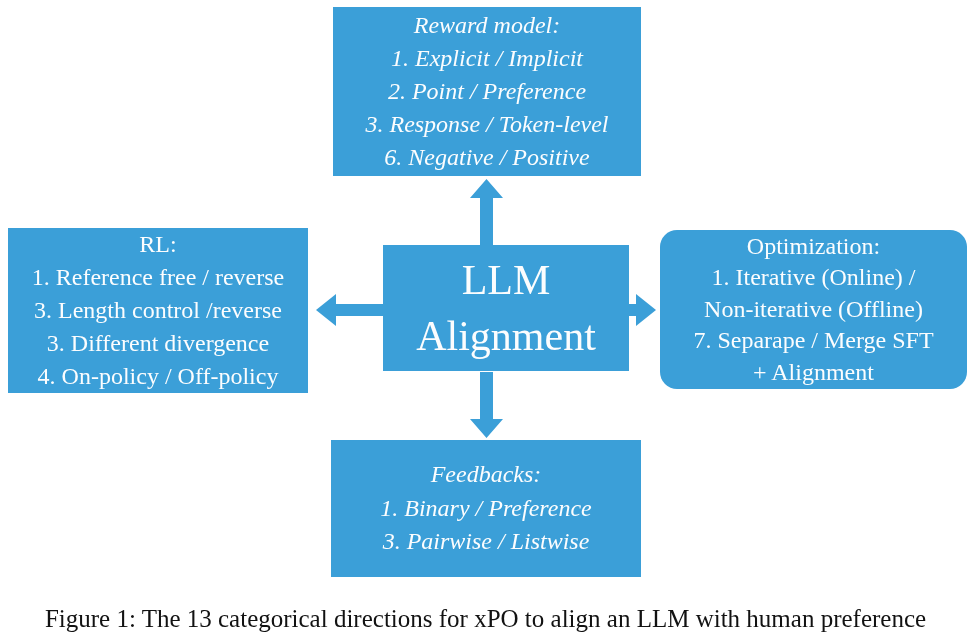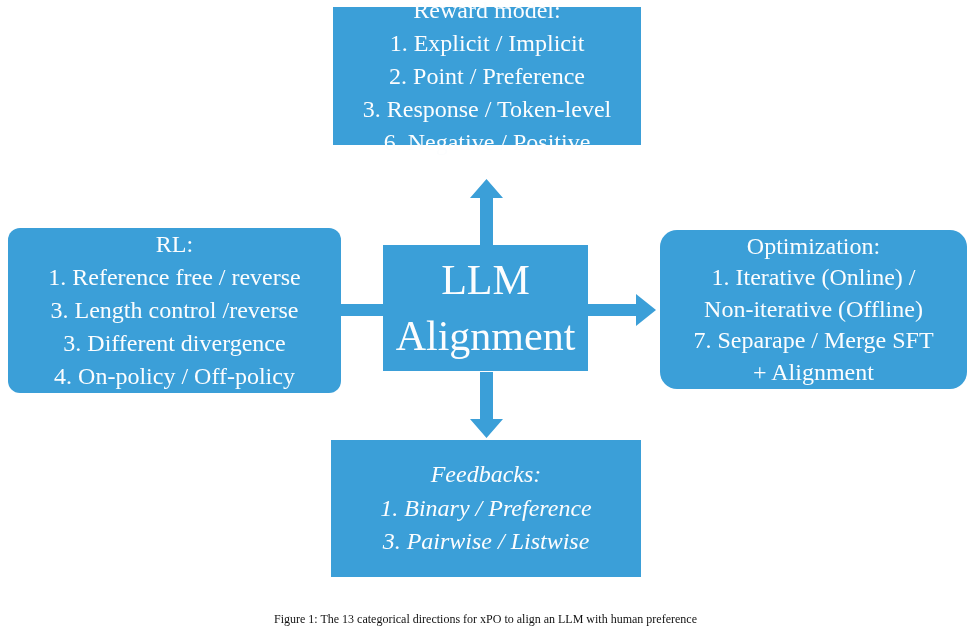--- a/index.html
+++ b/index.html
@@ -20,39 +20,39 @@
     position:absolute;
     background:var(--box-fill);
     color:var(--box-text);
     display:flex;flex-direction:column;
     justify-content:center;align-items:center;
     text-align:center;
     font-size:24px;line-height:33px;
     white-space:nowrap;
   }
   .box-line{width:100%;}
-  .top-box{left:333px;top:7px;width:308px;height:138px;}
-  .left-box{left:8px;top:228px;width:333px;height:165px;border-radius:12px;}
+  .top-box{left:333px;top:7px;width:308px;height:169px;font-style:italic;}
+  .left-box{left:8px;top:228px;width:300px;height:165px;}
   .right-box{left:660px;top:230px;width:307px;height:159px;line-height:31.5px;border-radius:17px;}
   .bottom-box{left:331px;top:440px;width:310px;height:137px;line-height:33.5px;font-style:italic;}
   .center-box{
-    left:383px;top:245px;width:205px;height:126px;
+    left:383px;top:245px;width:246px;height:126px;
     font-size:42px;line-height:56px;
   }
   .arrow{position:absolute;display:block;}
   .arrow polygon{fill:var(--box-fill);}
   .arrow-up{left:470px;top:179px;}
   .arrow-down{left:470px;top:372px;}
   .arrow-left{left:316px;top:294px;}
   .arrow-right{left:588px;top:294px;}
   .caption{
     position:absolute;left:0;top:606px;width:971px;
     text-align:center;
     color:var(--caption-text);
-    font-size:12px;line-height:26px;
+    font-size:25px;line-height:26px;
   }
 </style>
 </head>
 <body>
 
 <div class="canvas">
 
   <div class="box top-box">
     <div class="box-line">Reward model:</div>
     <div class="box-line">1. Explicit / Implicit</div>

